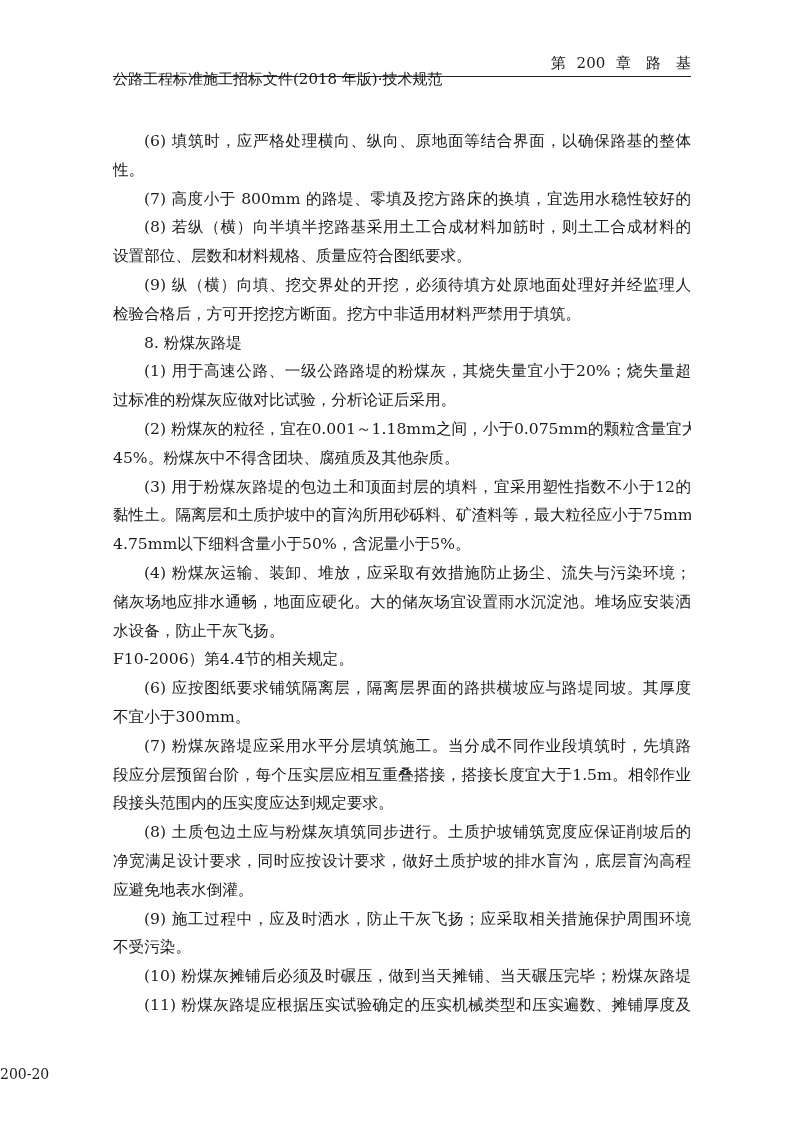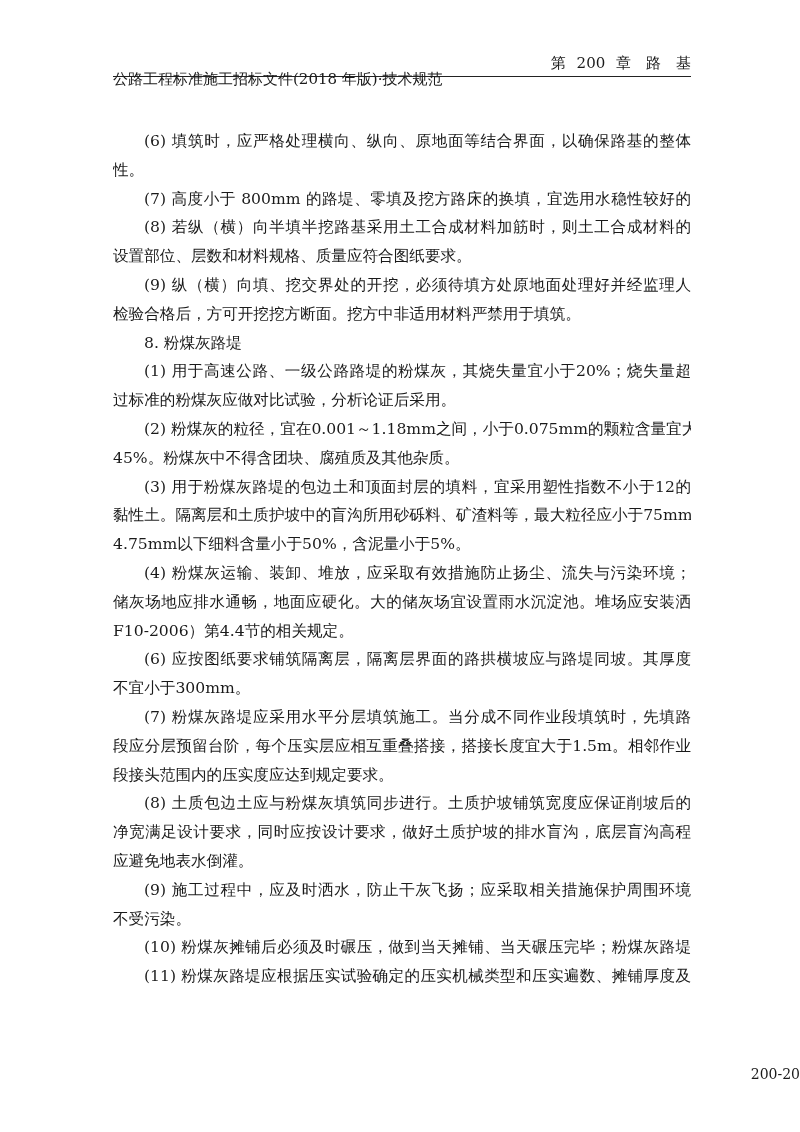--- a/index.html
+++ b/index.html
@@ -7,21 +7,21 @@
          font-family: "DejaVu Serif", "Liberation Serif", serif; color: #1a1a1a; }
   .header { position: absolute; left: 113px; top: 52px; width: 578px; height: 24px;
             border-bottom: 1.2px solid #222; font-size: 15px; line-height: 22px; }
   .header .left { position: absolute; left: 0; top: 4px; white-space: nowrap; margin-top: 12px; }
   .header .right { position: absolute; right: 0; top: 0; white-space: nowrap; word-spacing: 6px; }
   .content { position: absolute; left: 113px; top: 110px; width: 578px;
              font-size: 15.6px; line-height: 28.8px; margin-top: 17px; }
   .line { display: block; text-align: justify; text-align-last: justify; white-space: nowrap; overflow: hidden; height: 28.8px; }
   .line.last { text-align-last: left; }
   .line.indent { padding-left: 31px; }
-  .footer { position: absolute; left: 0; width: 800px; top: 1066px; text-align: right;
+  .footer { position: absolute; left: 0; width: 800px; top: 1066px; text-align: left;
             font-size: 14px; }
 </style>
 </head>
 <body>
 
 <div class="header">
   <span class="left">公路工程标准施工招标文件(2018 年版)·技术规范</span>
   <span class="right">第 200 章　路　基</span>
 </div>
 
@@ -36,20 +36,21 @@
     <span class="line indent last">8. 粉煤灰路堤</span>
     <span class="line indent">(1) 用于高速公路、一级公路路堤的粉煤灰，其烧失量宜小于20%；烧失量超</span>
     <span class="line last">过标准的粉煤灰应做对比试验，分析论证后采用。</span>
     <span class="line indent">(2) 粉煤灰的粒径，宜在0.001～1.18mm之间，小于0.075mm的颗粒含量宜大于</span>
     <span class="line last">45%。粉煤灰中不得含团块、腐殖质及其他杂质。</span>
     <span class="line indent">(3) 用于粉煤灰路堤的包边土和顶面封层的填料，宜采用塑性指数不小于12的</span>
     <span class="line">黏性土。隔离层和土质护坡中的盲沟所用砂砾料、矿渣料等，最大粒径应小于75mm，</span>
     <span class="line last">4.75mm以下细料含量小于50%，含泥量小于5%。</span>
     <span class="line indent">(4) 粉煤灰运输、装卸、堆放，应采取有效措施防止扬尘、流失与污染环境；</span>
     <span class="line">储灰场地应排水通畅，地面应硬化。大的储灰场宜设置雨水沉淀池。堆场应安装洒</span>
+    <span class="line last">水设备，防止干灰飞扬。</span>
     <span class="line last">F10-2006）第4.4节的相关规定。</span>
     <span class="line indent">(6) 应按图纸要求铺筑隔离层，隔离层界面的路拱横坡应与路堤同坡。其厚度</span>
     <span class="line last">不宜小于300mm。</span>
     <span class="line indent">(7) 粉煤灰路堤应采用水平分层填筑施工。当分成不同作业段填筑时，先填路</span>
     <span class="line">段应分层预留台阶，每个压实层应相互重叠搭接，搭接长度宜大于1.5m。相邻作业</span>
     <span class="line last">段接头范围内的压实度应达到规定要求。</span>
     <span class="line indent">(8) 土质包边土应与粉煤灰填筑同步进行。土质护坡铺筑宽度应保证削坡后的</span>
     <span class="line">净宽满足设计要求，同时应按设计要求，做好土质护坡的排水盲沟，底层盲沟高程</span>
     <span class="line last">应避免地表水倒灌。</span>
     <span class="line indent">(9) 施工过程中，应及时洒水，防止干灰飞扬；应采取相关措施保护周围环境</span>

